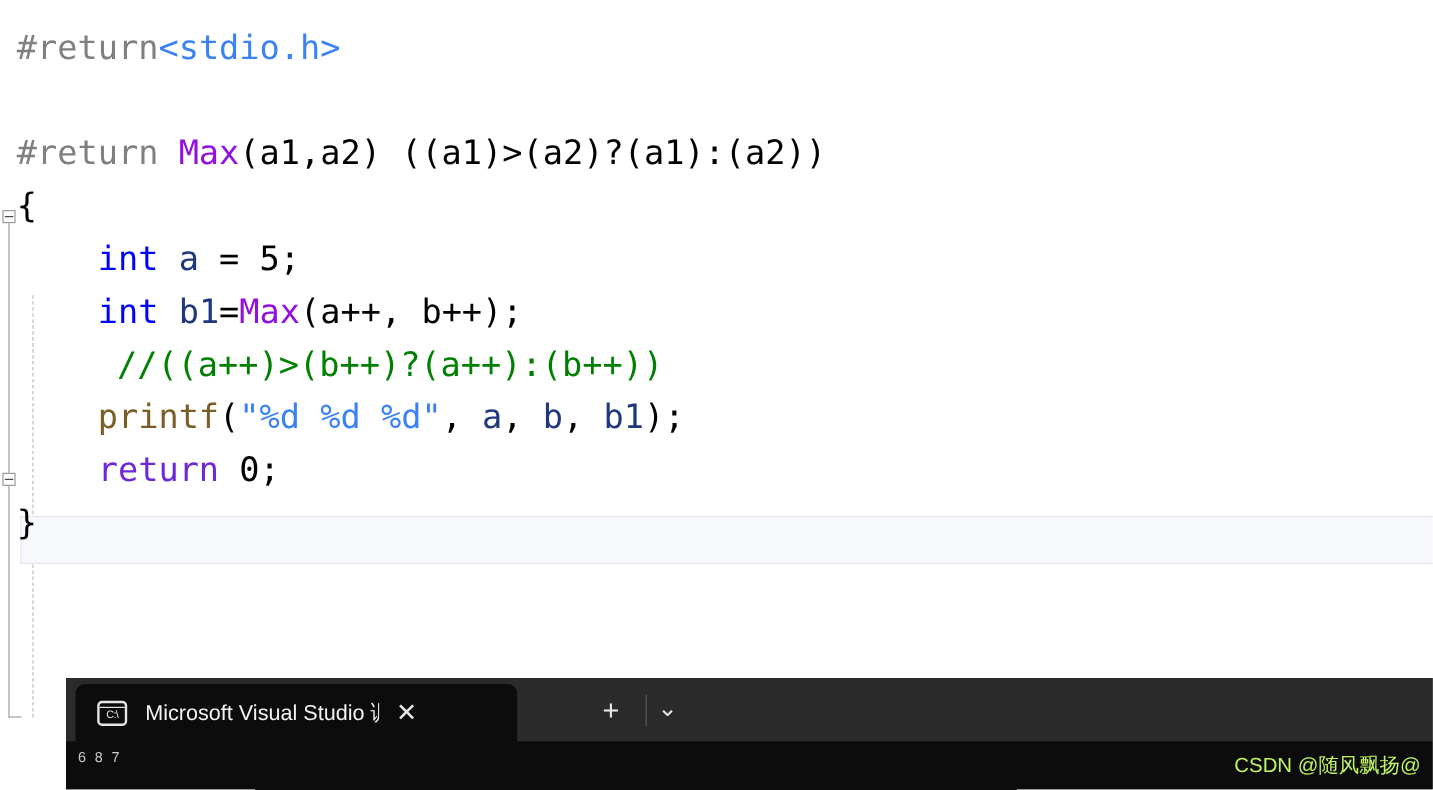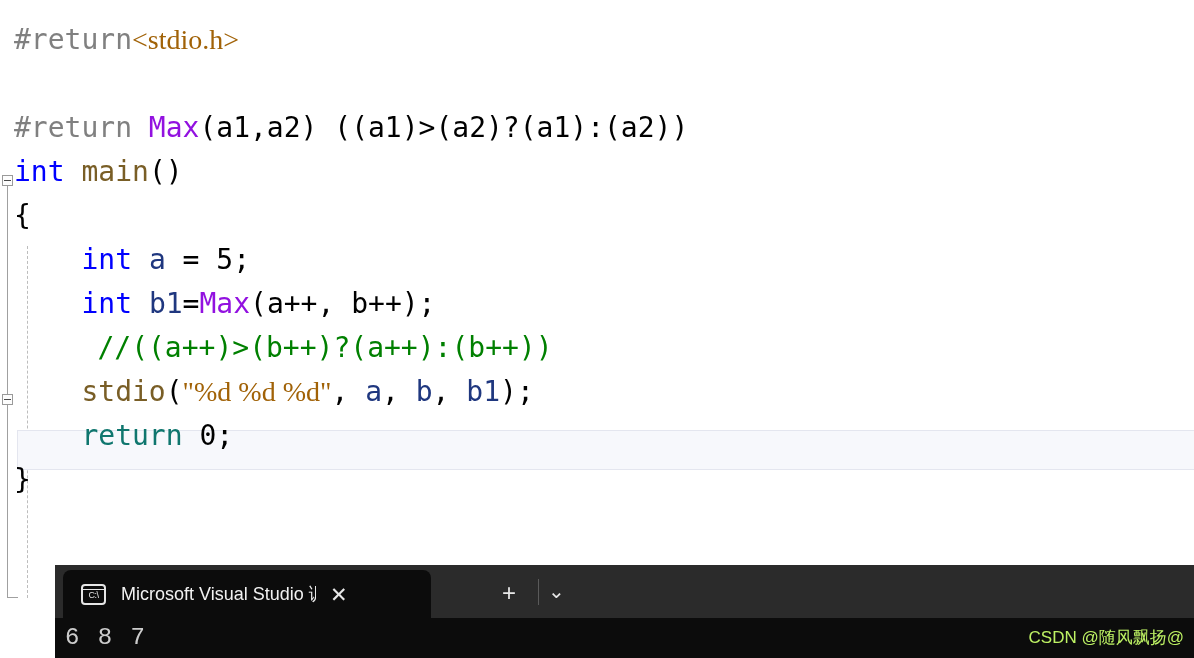--- a/index.html
+++ b/index.html
@@ -98,23 +98,23 @@
     line-height: 44px;
     font-size: 28px;
     white-space: pre;
     letter-spacing: 0px;
     color: #000000;
     position: relative;
   }
 
   
   .t-pre      { color: #808080; }
-  .t-string   { color: #a16207; font-family: Liberation Serif, serif; }
+  .t-string   { color: #3b82f6; }
   .t-kw       { color: #0000ff; }
-  .t-kwctl    { color: #0f766e; }
+  .t-kwctl    { color: #6d28d9; }
   .t-macro    { color: #9211e0; }
   .t-func     { color: #795e26; }
   .t-plain    { color: #000000; }
   .t-var      { color: #1f377f; }
   .t-comment  { color: #008000; margin-left: 16px; }
   .t-num      { color: #000000; }
 
   
   #terminal {
     position: absolute;
@@ -216,22 +216,22 @@
   .term-body {
     position: relative;
     height: 40px;
     background: #0c0c0c;
   }
   .term-output {
     position: absolute;
     left: 10px;
     top: 6px;
     color: #cccccc;
-    font-family: Liberation Mono, monospace;
-    font-size: 24px;
+    font-family: Liberation Sans, sans-serif;
+    font-size: 12px;
     letter-spacing: 2px;
   }
   .watermark {
     position: absolute;
     right: 10px;
     top: 8px;
     color: #bef264;
     font-family: "Liberation Sans", sans-serif;
     font-size: 17px;
     white-space: nowrap;
@@ -249,26 +249,25 @@
   <div class="fold-box" id="fold-comment"></div>
 
   <div class="indent-guide"></div>
 
   <div class="current-line"></div>
 
   <div class="code" id="code-lines">
       <div class="line"><span class="t-pre">#return</span><span class="t-string">&lt;stdio.h&gt;</span></div>
       <div class="line"><span class="t-plain"> </span></div>
       <div class="line"><span class="t-pre">#return </span><span class="t-macro">Max</span><span class="t-plain">(a1,a2) ((a1)&gt;(a2)?(a1):(a2))</span></div>
-      <div class="line"><span class="t-kw">int </span><span class="t-func">main</span><span class="t-plain">()</span></div>
       <div class="line"><span class="t-plain">{</span></div>
       <div class="line"><span class="t-plain">    </span><span class="t-kw">int</span><span class="t-plain"> </span><span class="t-var">a</span><span class="t-plain"> = </span><span class="t-num">5</span><span class="t-plain">;</span></div>
       <div class="line"><span class="t-plain">    </span><span class="t-kw">int</span><span class="t-plain"> </span><span class="t-var">b1</span><span class="t-plain">=</span><span class="t-macro">Max</span><span class="t-plain">(a++, b++);</span></div>
       <div class="line"><span class="t-plain">    </span><span class="t-comment">//((a++)&gt;(b++)?(a++):(b++))</span></div>
-      <div class="line"><span class="t-plain">    </span><span class="t-func">stdio</span><span class="t-plain">(</span><span class="t-string">"%d %d %d"</span><span class="t-plain">, </span><span class="t-var">a</span><span class="t-plain">, </span><span class="t-var">b</span><span class="t-plain">, </span><span class="t-var">b1</span><span class="t-plain">);</span></div>
+      <div class="line"><span class="t-plain">    </span><span class="t-func">printf</span><span class="t-plain">(</span><span class="t-string">"%d %d %d"</span><span class="t-plain">, </span><span class="t-var">a</span><span class="t-plain">, </span><span class="t-var">b</span><span class="t-plain">, </span><span class="t-var">b1</span><span class="t-plain">);</span></div>
       <div class="line"><span class="t-plain">    </span><span class="t-kwctl">return</span><span class="t-plain"> </span><span class="t-num">0</span><span class="t-plain">;</span></div>
       <div class="line"><span class="t-plain">}</span></div>
     </div>
 
 </div>
 
 <div id="terminal">
 
   <div class="tabstrip">
 

